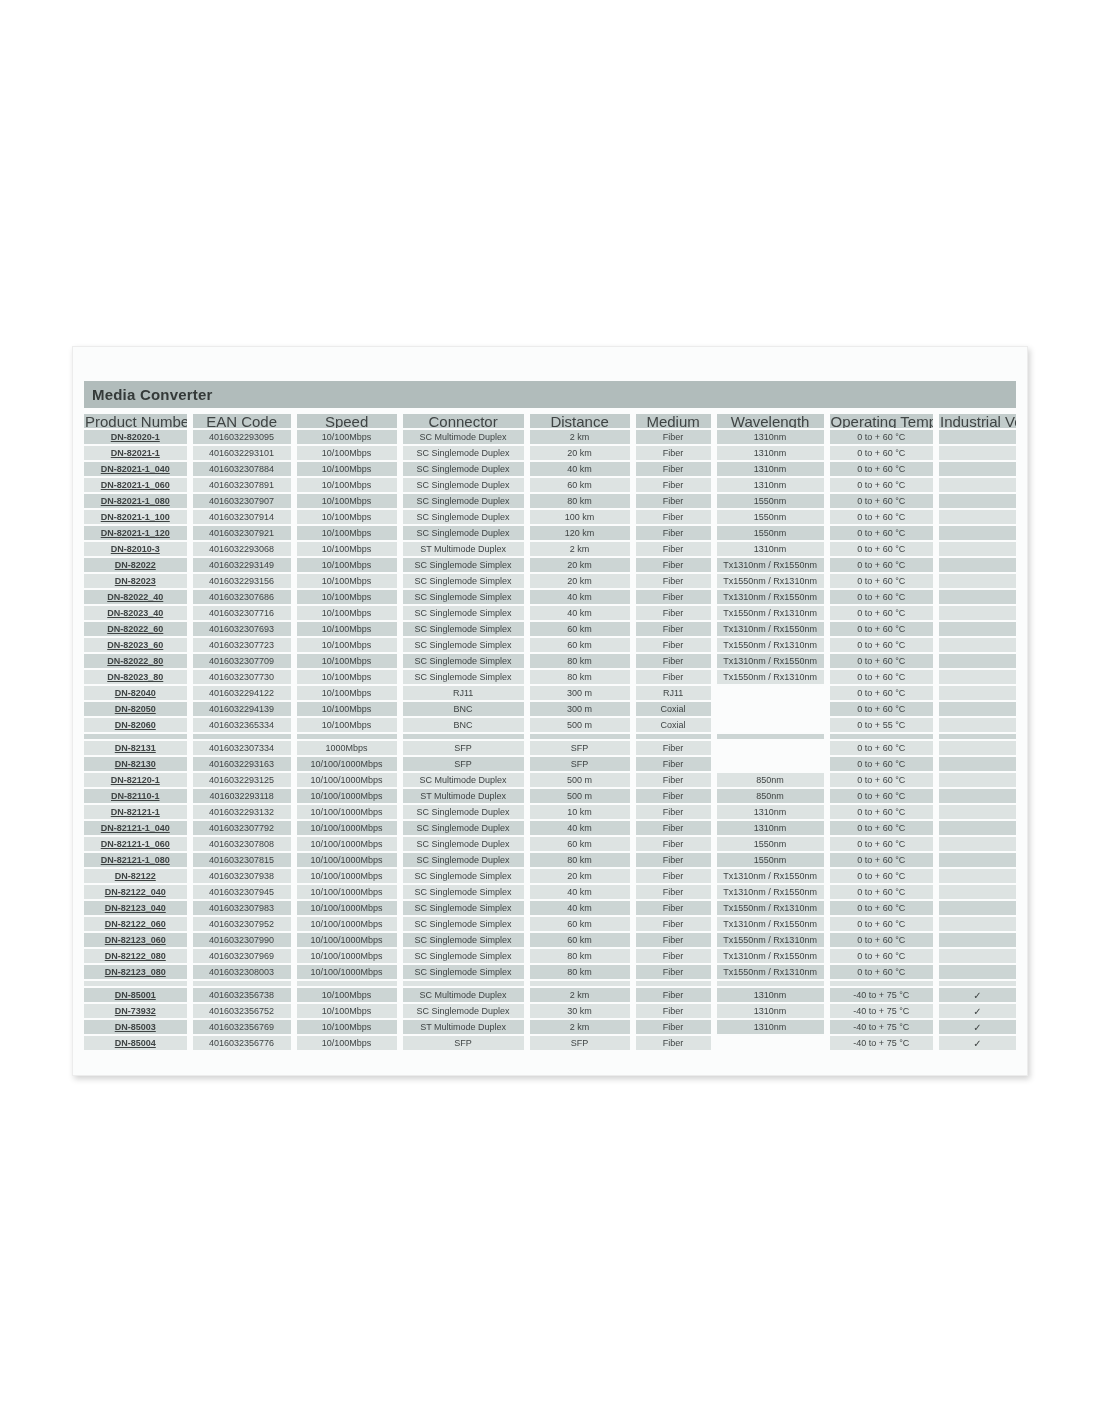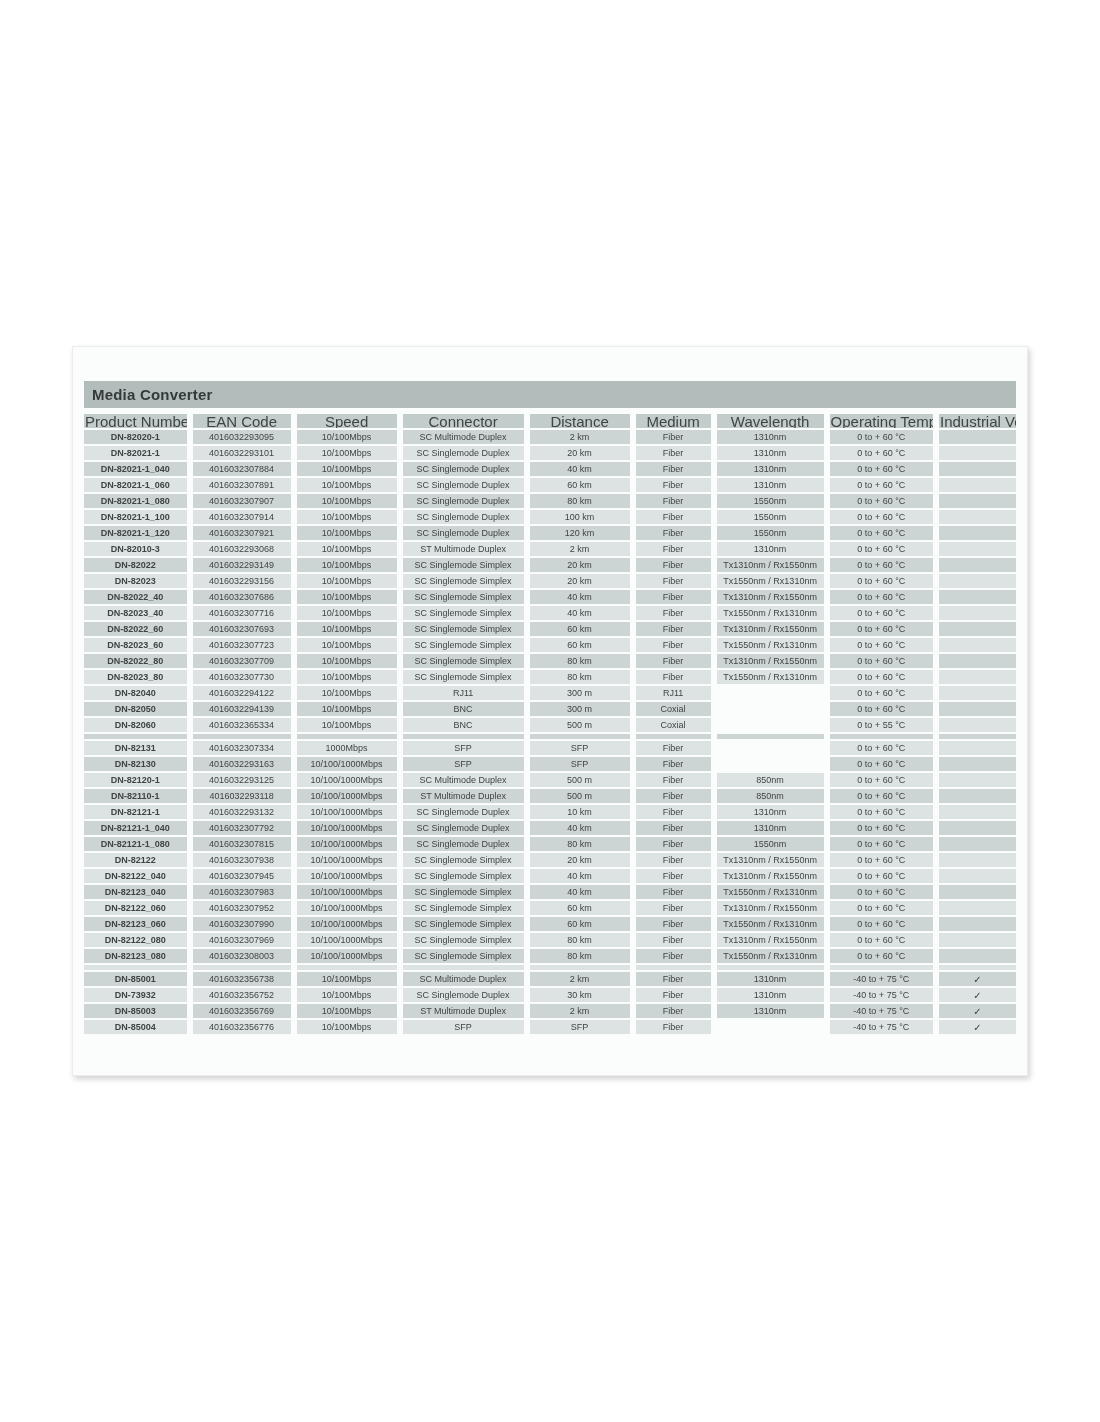--- a/index.html
+++ b/index.html
@@ -18,21 +18,21 @@
     border-collapse:separate;border-spacing:6px 2px;
     width:calc(100% + 12px);margin:0 -6px;table-layout:fixed;
   }
   th,td{
     font-size:9px;line-height:9px;padding:2.5px 1px;text-align:center;
     color:var(--text,#3f4444);overflow:hidden;white-space:nowrap;
   }
   thead th{background:var(--header_cell,#c2cccb);font-weight:normal;font-size:15px;}
   tr.dark td{background:var(--row_dark,#cbd4d3);}
   tr.light td{background:var(--row_light,#dde3e2);}
-  td.bold{font-weight:bold;}
+  td.bold{font-weight:bold;text-decoration:underline;}
   td.blank{background:transparent !important;}
   td.check{font-size:10px;}
 </style>
 </head>
 <body>
 
 <div class="panel">
   <div class="title-bar">Media Converter</div>
   <table>
     <colgroup>
@@ -339,20 +339,31 @@
           <td class="bold">DN-82121-1_040</td>
           <td>4016032307792</td>
           <td>10/100/1000Mbps</td>
           <td>SC Singlemode Duplex</td>
           <td>40 km</td>
           <td>Fiber</td>
           <td>1310nm</td>
           <td>0 to + 60 °C</td>
           <td></td>
         </tr>
+        <tr class="light">
+          <td class="bold">DN-82121-1_060</td>
+          <td>4016032307808</td>
+          <td>10/100/1000Mbps</td>
+          <td>SC Singlemode Duplex</td>
+          <td>60 km</td>
+          <td>Fiber</td>
+          <td>1550nm</td>
+          <td>0 to + 60 °C</td>
+          <td></td>
+        </tr>
         <tr class="dark">
           <td class="bold">DN-82121-1_080</td>
           <td>4016032307815</td>
           <td>10/100/1000Mbps</td>
           <td>SC Singlemode Duplex</td>
           <td>80 km</td>
           <td>Fiber</td>
           <td>1550nm</td>
           <td>0 to + 60 °C</td>
           <td></td>

